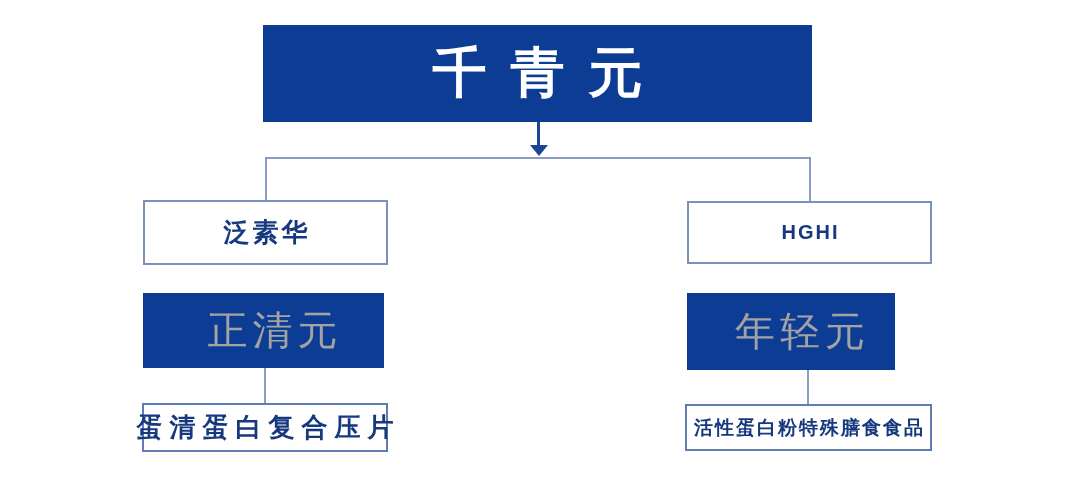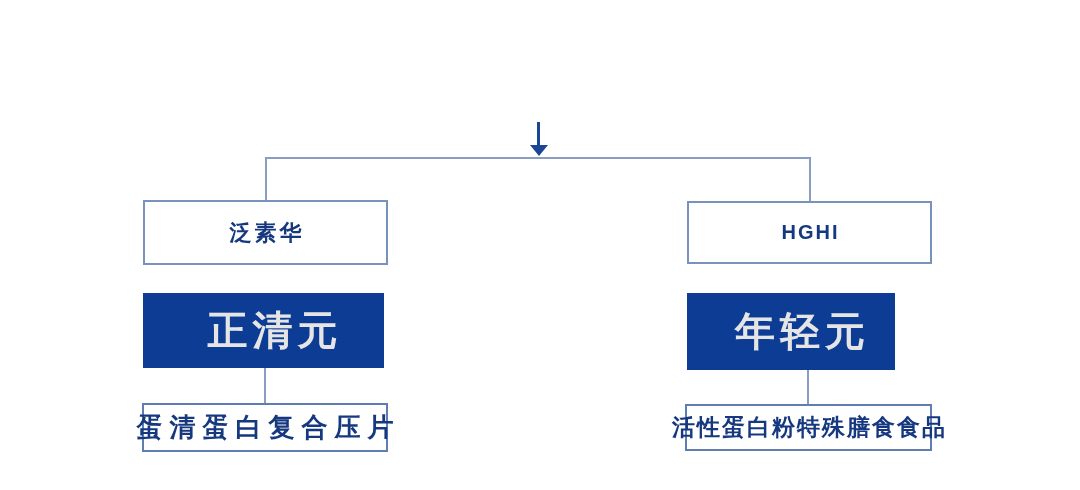--- a/index.html
+++ b/index.html
@@ -35,41 +35,41 @@
     font-weight: bold;
     letter-spacing: 24px;
     padding-left: 24px; 
   }
   .company-box {
     background: #ffffff;
     border: 2px solid var(--box-border);
     color: var(--navy-text);
     font-weight: bold;
   }
-  .company-left  { left: 143px; top: 200px; width: 245px; height: 65px; font-size: 22px; letter-spacing: 3px; padding-left: 3px; }
+  .company-left  { left: 143px; top: 200px; width: 245px; height: 65px; font-size: 26px; letter-spacing: 3px; padding-left: 3px; }
   .company-right { left: 687px; top: 201px; width: 245px; height: 63px; font-size: 20px; letter-spacing: 2px; padding-left: 2px; }
   .brand-box {
     background: var(--primary);
-    color: #e5e5e5;
-    font-weight: bold;
+    color: #a3a3a3;
+    font-weight: normal;
     font-size: 40px;
     letter-spacing: 5px;
     padding-left: 23px;
   }
   .brand-left  { left: 143px; top: 293px; width: 241px; height: 75px; }
   .brand-right { left: 687px; top: 293px; width: 208px; height: 77px; }
   .product-box {
     background: #ffffff;
     border: 2px solid var(--product-border);
     color: var(--navy-text);
     font-weight: bold;
     white-space: nowrap;
   }
   .product-left  { left: 142px; top: 403px; width: 246px; height: 49px; font-size: 26px; letter-spacing: 7px; padding-left: 7px; }
-  .product-right { left: 685px; top: 404px; width: 247px; height: 47px; font-size: 23px; letter-spacing: 2px; padding-left: 2px; }
+  .product-right { left: 685px; top: 404px; width: 247px; height: 47px; font-size: 19px; letter-spacing: 2px; padding-left: 2px; }
 
   .line { position: absolute; background: var(--connector); }
   .arrow-shaft { position: absolute; left: 537px; top: 122px; width: 3px; height: 25px; background: var(--arrow); }
   .arrow-head {
     position: absolute; left: 530px; top: 145px;
     width: 0; height: 0;
     border-left: 9px solid transparent;
     border-right: 9px solid transparent;
     border-top: 11px solid var(--arrow);
   }
@@ -77,20 +77,23 @@
   .stub-top-left  { left: 265px; top: 157px; width: 2px; height: 45px; }
   .stub-top-right { left: 809px; top: 157px; width: 2px; height: 45px; }
   .stub-bot-left  { left: 264px; top: 368px; width: 2px; height: 37px; }
   .stub-bot-right { left: 807px; top: 370px; width: 2px; height: 36px; }
 </style>
 </head>
 <body>
 
 <div class="canvas">
 
+  <div class="box root-box">
+    <span>千青元</span>
+  </div>
 
   <div class="arrow-shaft"></div>
   <div class="arrow-head"></div>
 
   <div class="line h-connector"></div>
   <div class="line stub-top-left"></div>
   <div class="line stub-top-right"></div>
 
   <div class="box company-box company-left">
     <span>泛素华</span>

